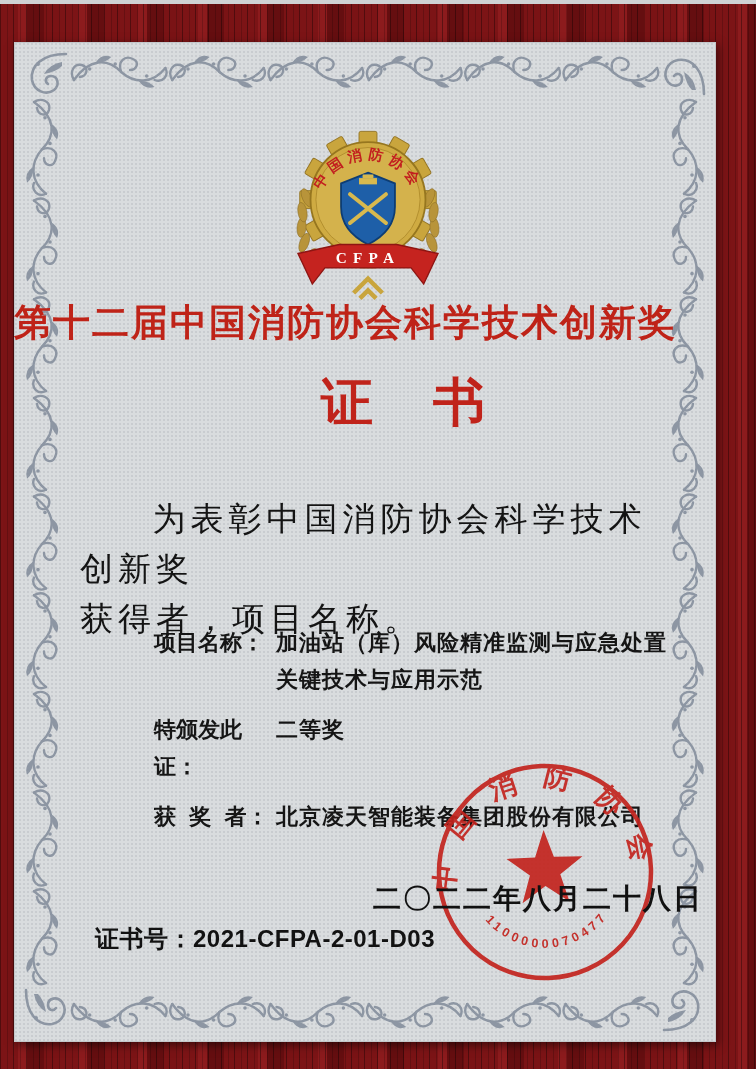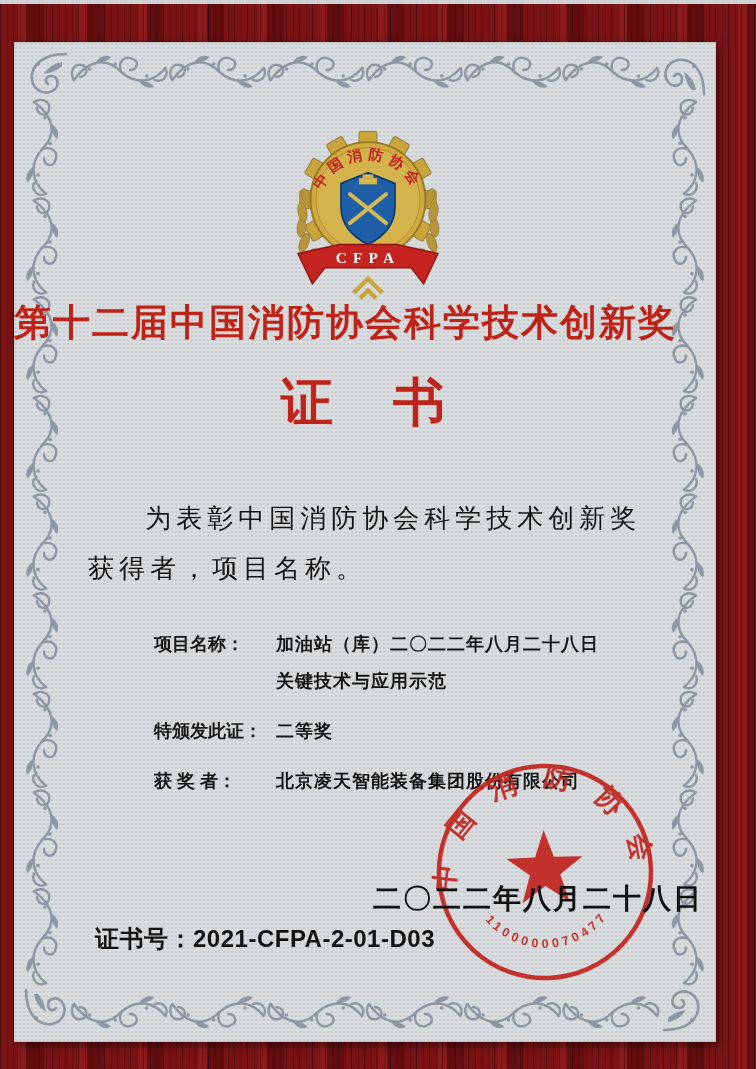--- a/index.html
+++ b/index.html
@@ -31,36 +31,36 @@
   .c-br{right:8px;bottom:8px;transform:rotate(180deg);}
   .c-bl{left:8px;bottom:8px;transform:rotate(270deg);}
 
   .emblem{position:absolute;left:264px;top:84px;width:180px;height:176px;}
   .title{
     position:absolute;left:0;top:256px;width:100%;
     color:#bf2318;font-size:37px;font-weight:bold;letter-spacing:2px;white-space:nowrap;
   }
   .subtitle{
     position:absolute;left:0;top:326px;width:100%;text-align:center;
-    color:#c0231a;font-size:52px;font-weight:bold;letter-spacing:4px;
+    color:#c0231a;font-size:52px;font-weight:bold;letter-spacing:4px;padding-left:40px;
   }
   .doc-number{
     position:absolute;right:56px;top:408px;
     color:#171717;font-size:21px;font-weight:bold;letter-spacing:1px;
     font-family:"Liberation Sans","DejaVu Sans",sans-serif;
   }
   .body-text{
-    position:absolute;left:74px;top:452px;width:585px;
-    color:#141414;font-size:26px;line-height:50px;letter-spacing:5px;
+    position:absolute;left:66px;top:452px;width:585px;
+    color:#141414;font-size:33px;line-height:50px;letter-spacing:5px;
     text-indent:2.2em;font-weight:500;
   }
   .fields{
     position:absolute;left:140px;top:584px;width:530px;
-    font-family:Liberation Sans, sans-serif;
-    color:#151515;font-size:18px;font-weight:bold;
+    font-family:Liberation Mono, monospace;
+    color:#151515;font-size:22px;font-weight:bold;
   }
   .field-row{display:flex;margin-bottom:13px;}
   .field-label{flex:0 0 122px;line-height:37px;}
   .field-value{line-height:37px;letter-spacing:1px;}
   .seal{position:absolute;left:411px;top:710px;width:240px;height:240px;opacity:.92;transform:rotate(-2deg);z-index:1;}
   .date-line{
     position:absolute;left:359px;top:838px;z-index:2;
     color:#111;font-size:28px;font-weight:bold;letter-spacing:2px;white-space:nowrap;
   }
   .cert-no{
@@ -234,21 +234,21 @@
 
   <div class="body-text">
     <span>为表彰中国消防协会科学技术创新奖</span><br>
     <span>获得者，项目名称。</span>
   </div>
 
   <div class="fields">
     <div class="field-row">
       <div class="field-label">项目名称：</div>
       <div class="field-value">
-        <span>加油站（库）二〇二二年八月二十八日</span><br>
+        <span>加油站（库）风险精准监测与应急处置</span><br>
         <span>关键技术与应用示范</span>
       </div>
     </div>
     <div class="field-row">
       <div class="field-label">特颁发此证：</div>
       <div class="field-value">二等奖</div>
     </div>
     <div class="field-row">
       <div class="field-label">获 奖 者：</div>
       <div class="field-value">北京凌天智能装备集团股份有限公司</div>

